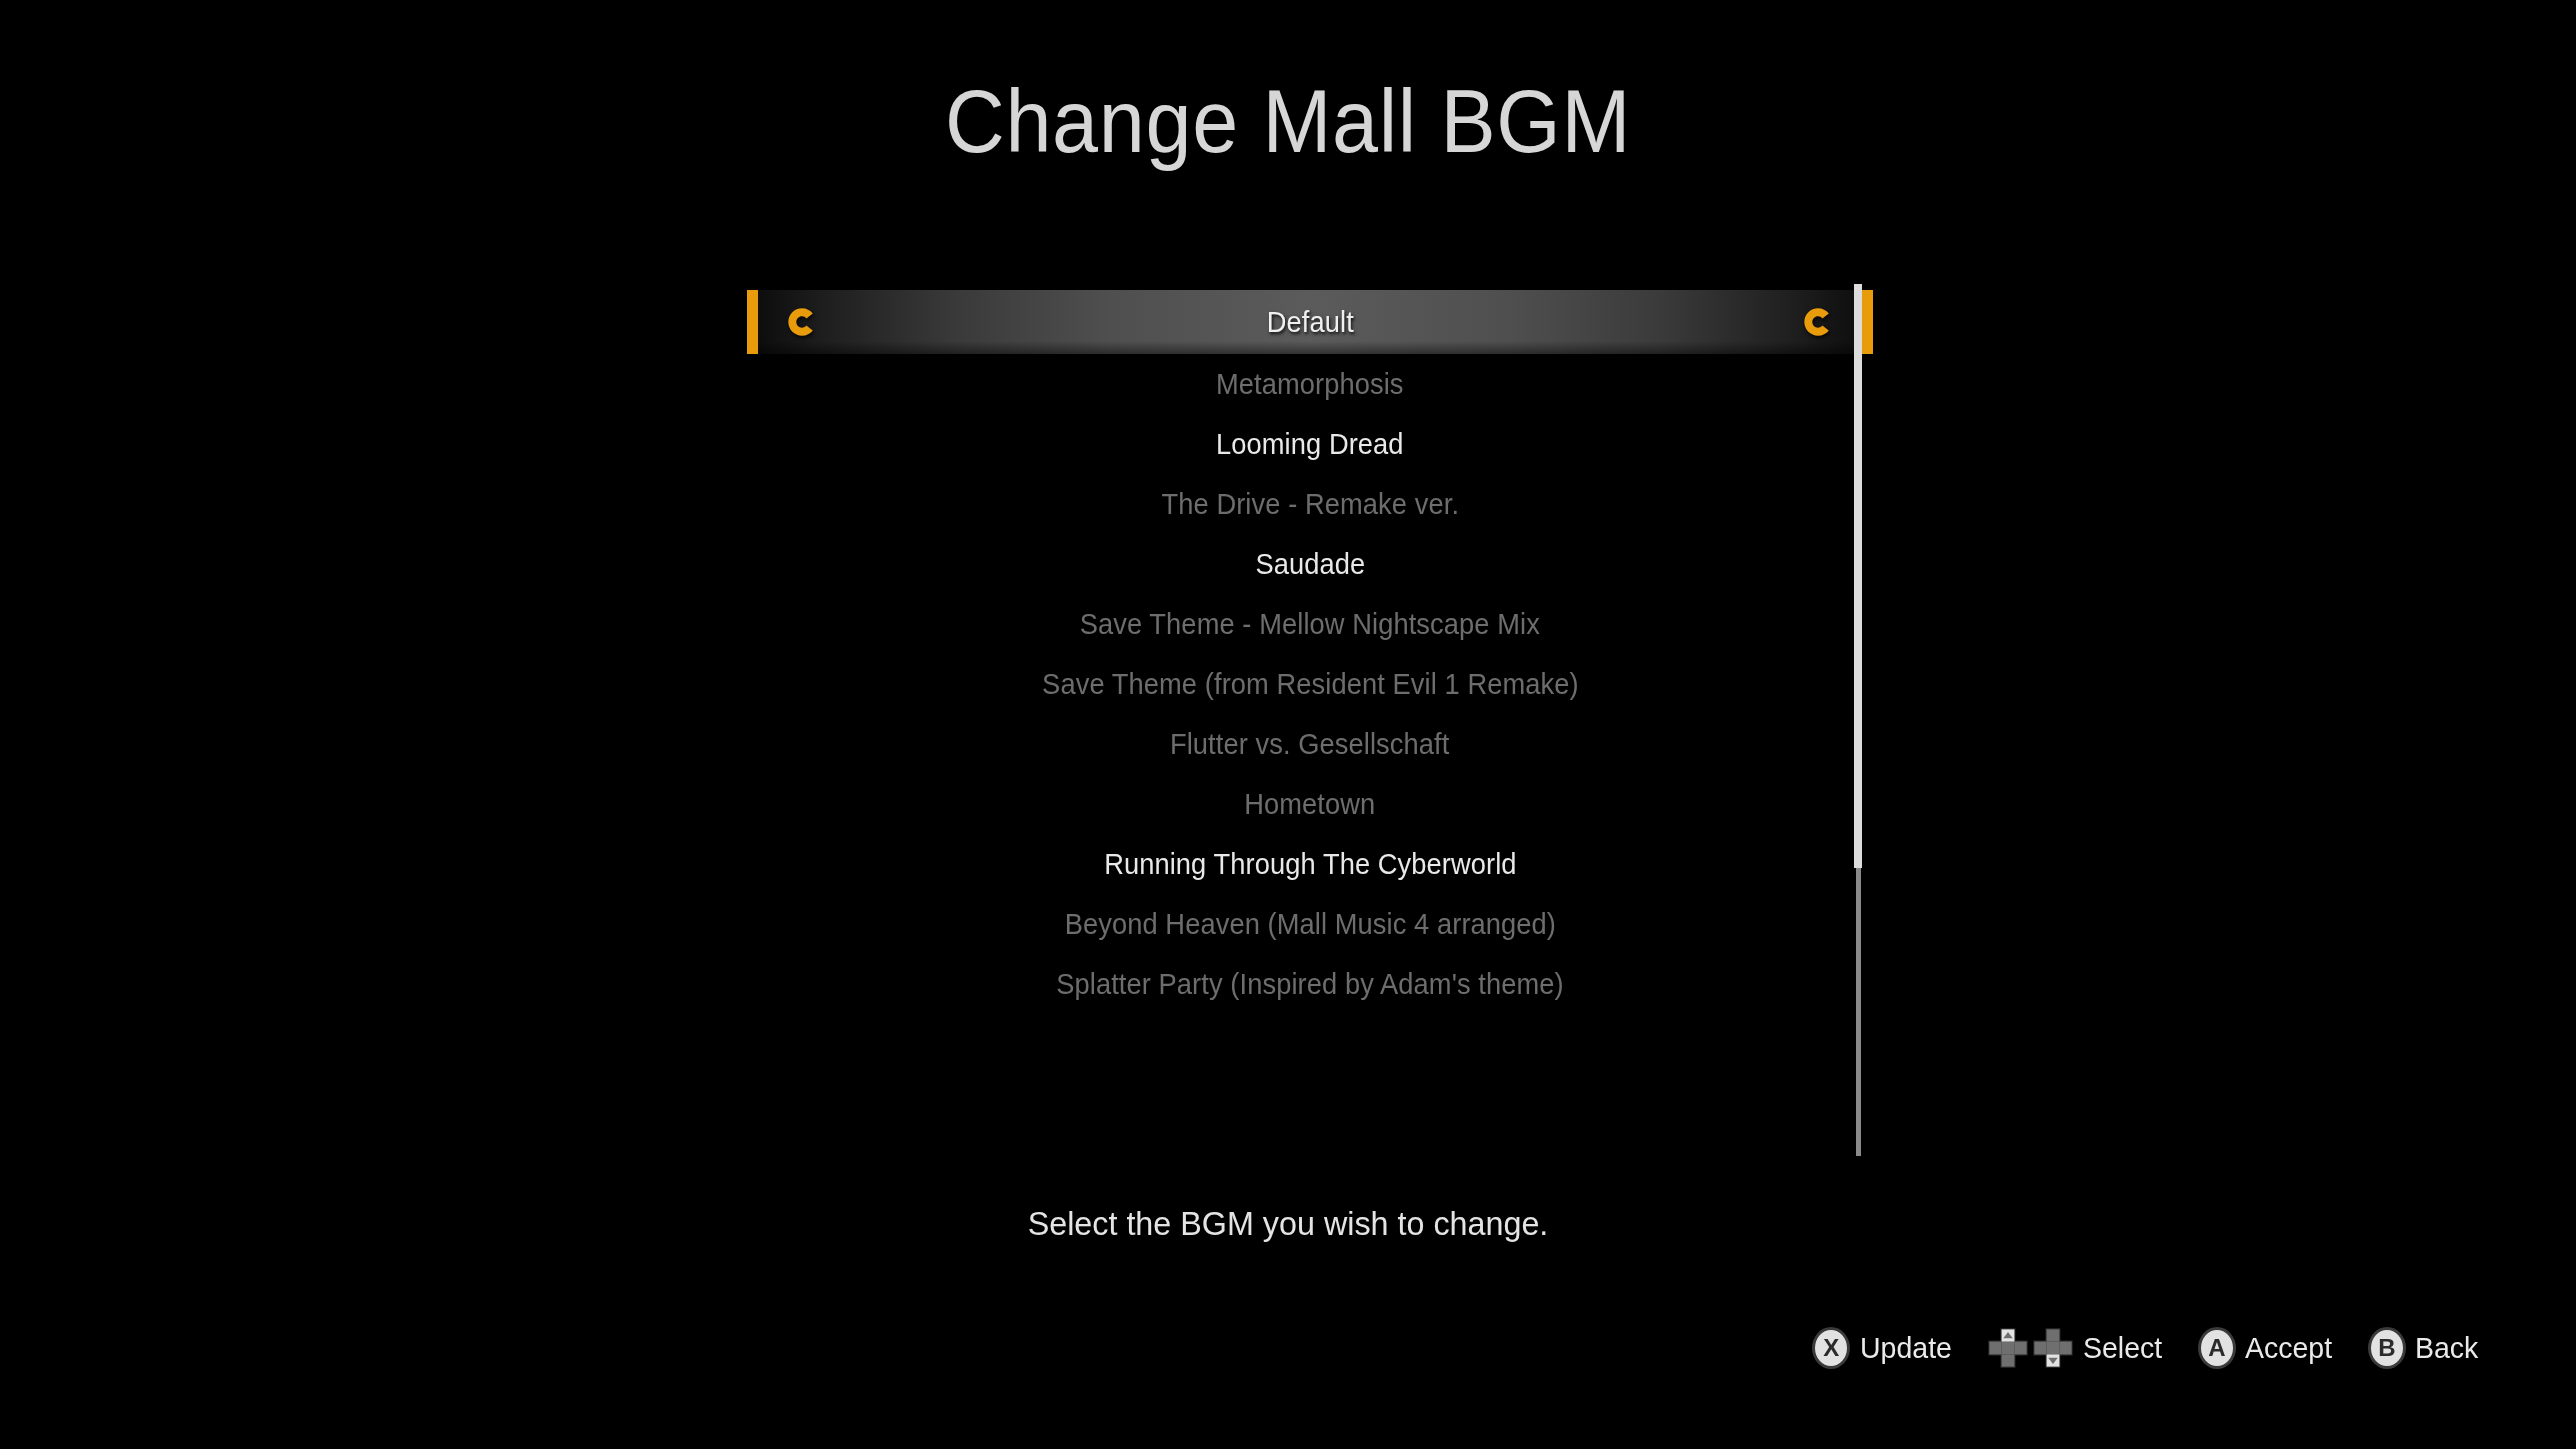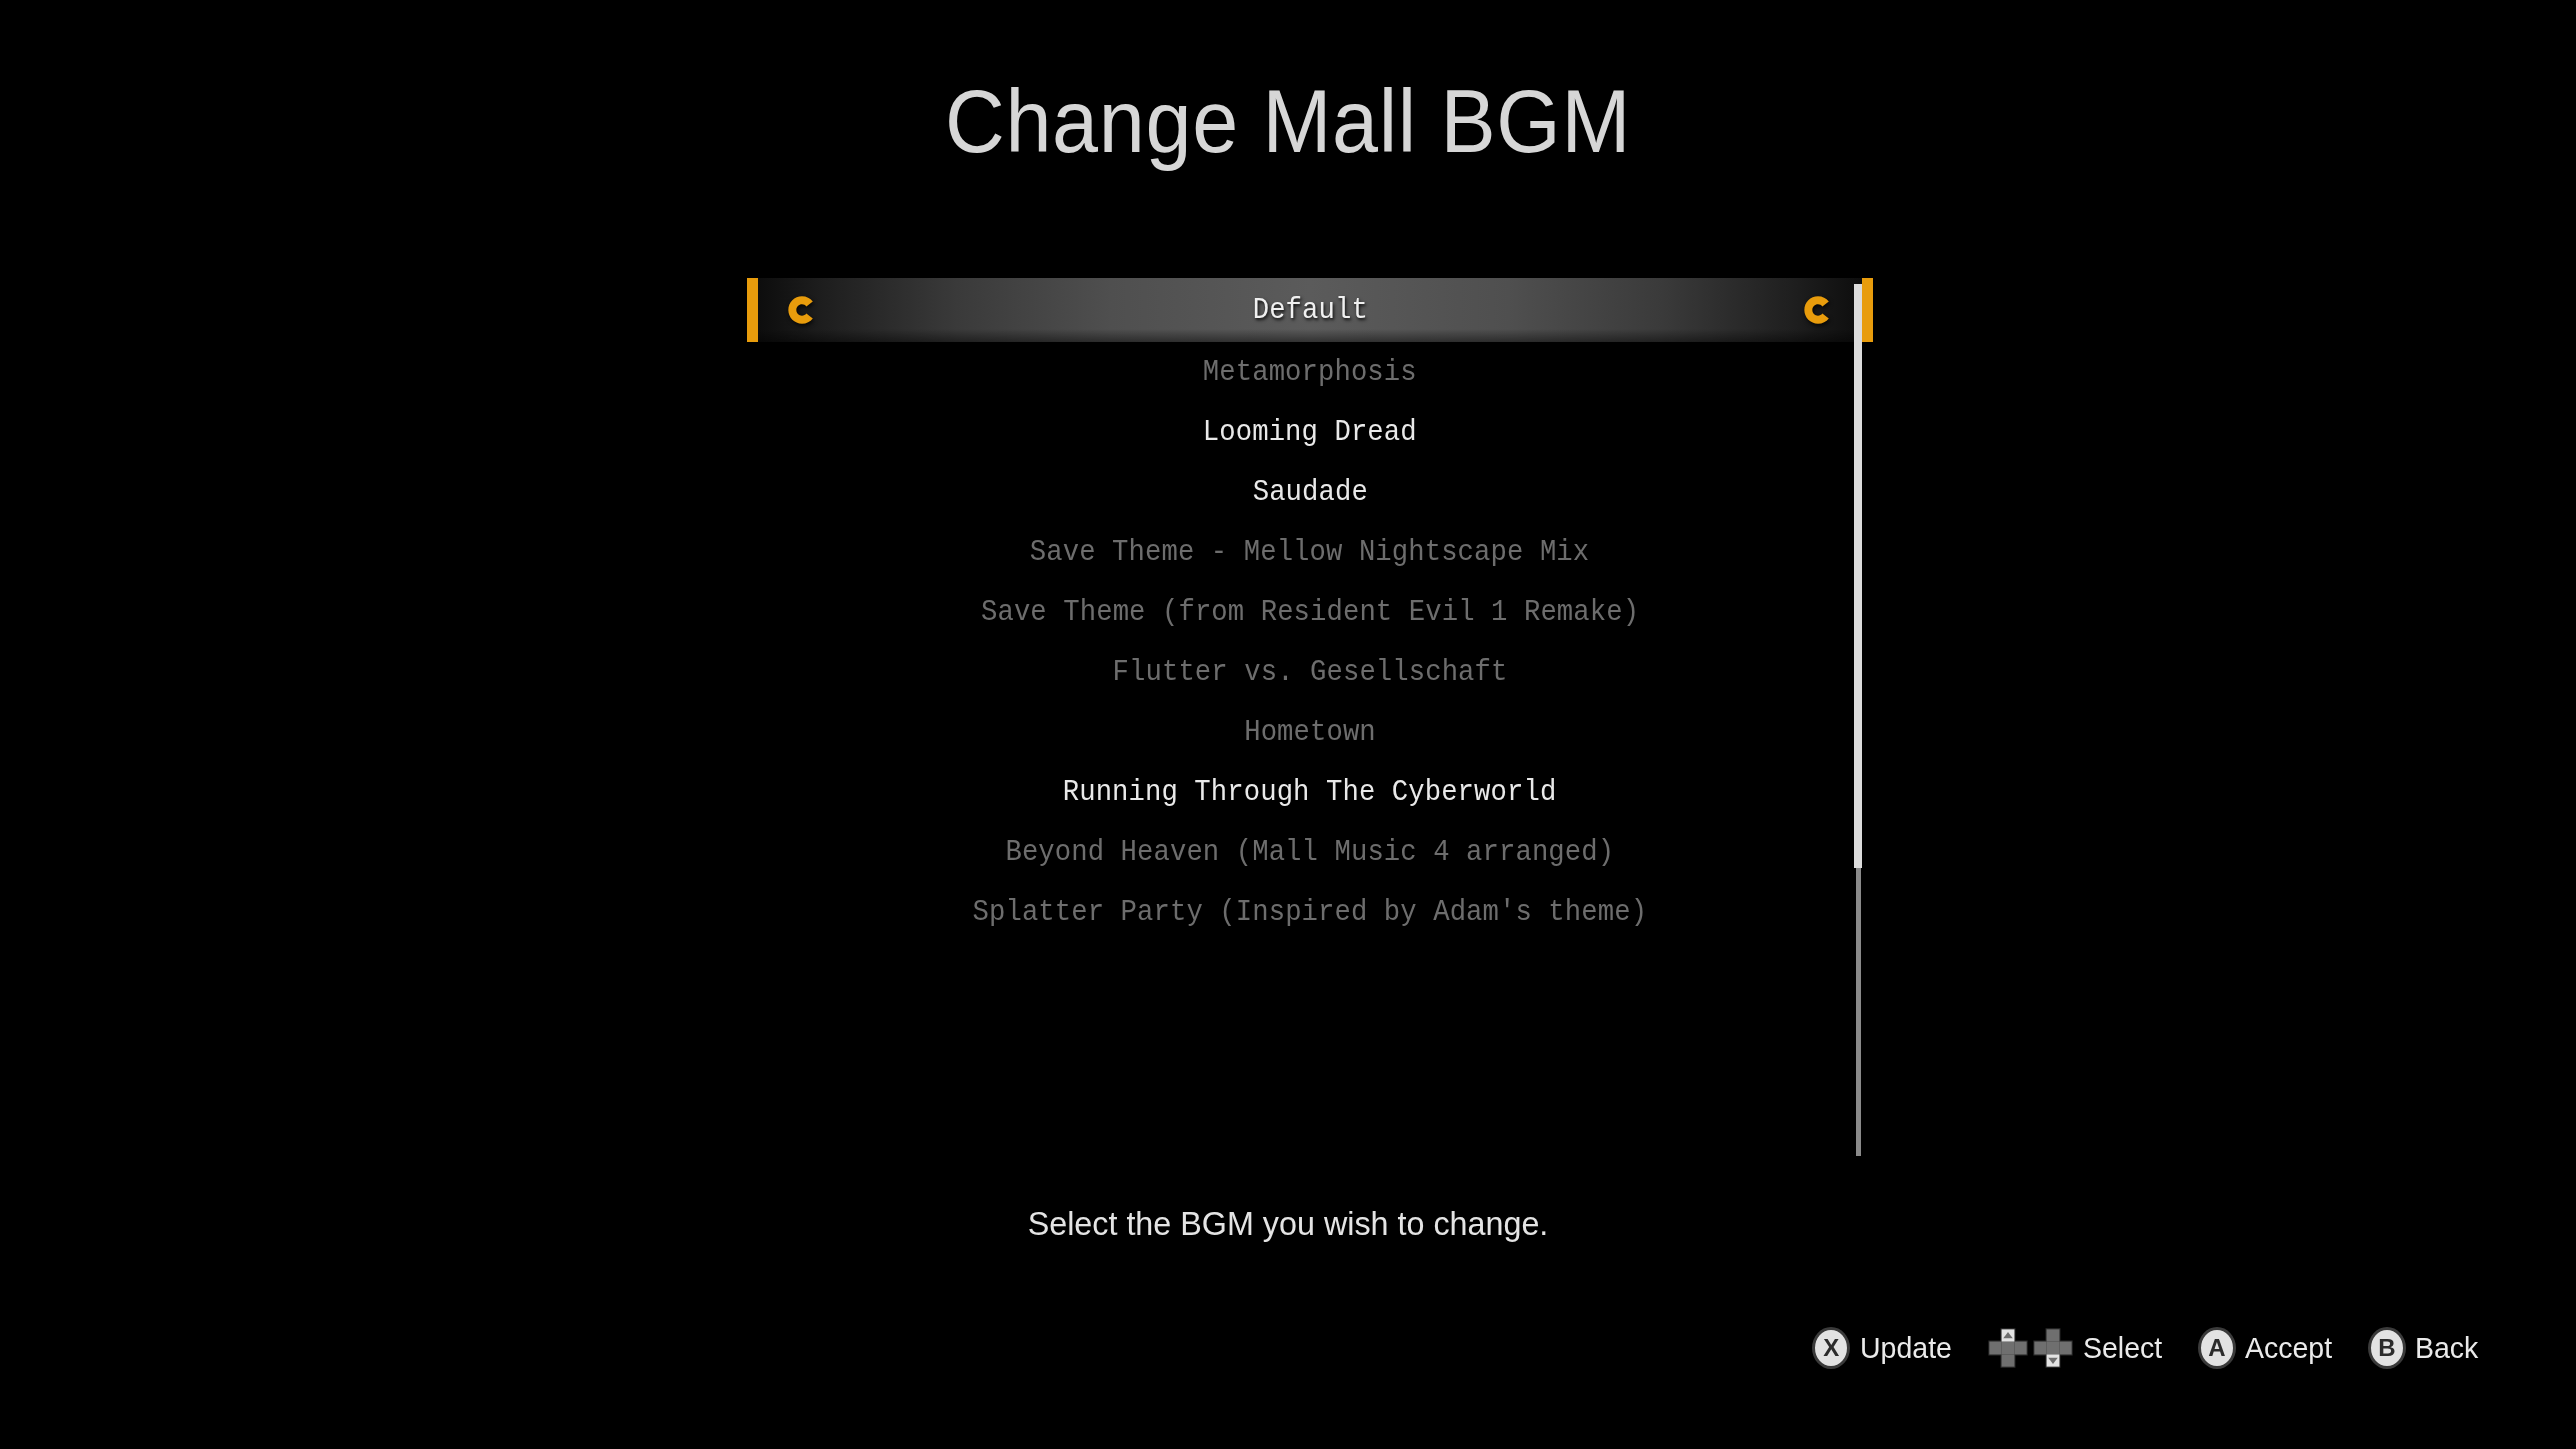--- a/index.html
+++ b/index.html
@@ -18,22 +18,22 @@
     font-size:89px; font-weight:400;
     letter-spacing:0.7px;
     color:#d6d6d6;
     transform:scaleX(0.93); transform-origin:50% 50%;
     text-shadow:2px 2.7px 4px rgba(0,0,0,0.9);
     white-space:nowrap;
   }
 
   
   .list-wrap{
-    position:absolute; left:758px; top:278px;
-    width:1104px; height:872px;font-family:Liberation Mono, monospace;
+    position:absolute; left:758px; top:290px;
+    width:1104px; height:872px;
   }
   .row{
     position:relative;
     height:60px;
     display:flex; align-items:center; justify-content:center;
     width:100%;
   }
   .row-label{
     font-size:29px; font-weight:400;
     letter-spacing:0.1px;
@@ -153,20 +153,23 @@
             </svg>
           </div>
         </div>
         <span class="row-label">Default</span>
       </div>
       <div class="row locked">
         <span class="row-label">Metamorphosis</span>
       </div>
       <div class="row avail">
         <span class="row-label">Looming Dread</span>
+      </div>
+      <div class="row locked">
+        <span class="row-label">The Drive - Remake ver.</span>
       </div>
       <div class="row avail">
         <span class="row-label">Saudade</span>
       </div>
       <div class="row locked">
         <span class="row-label">Save Theme - Mellow Nightscape Mix</span>
       </div>
       <div class="row locked">
         <span class="row-label">Save Theme (from Resident Evil 1 Remake)</span>
       </div>

